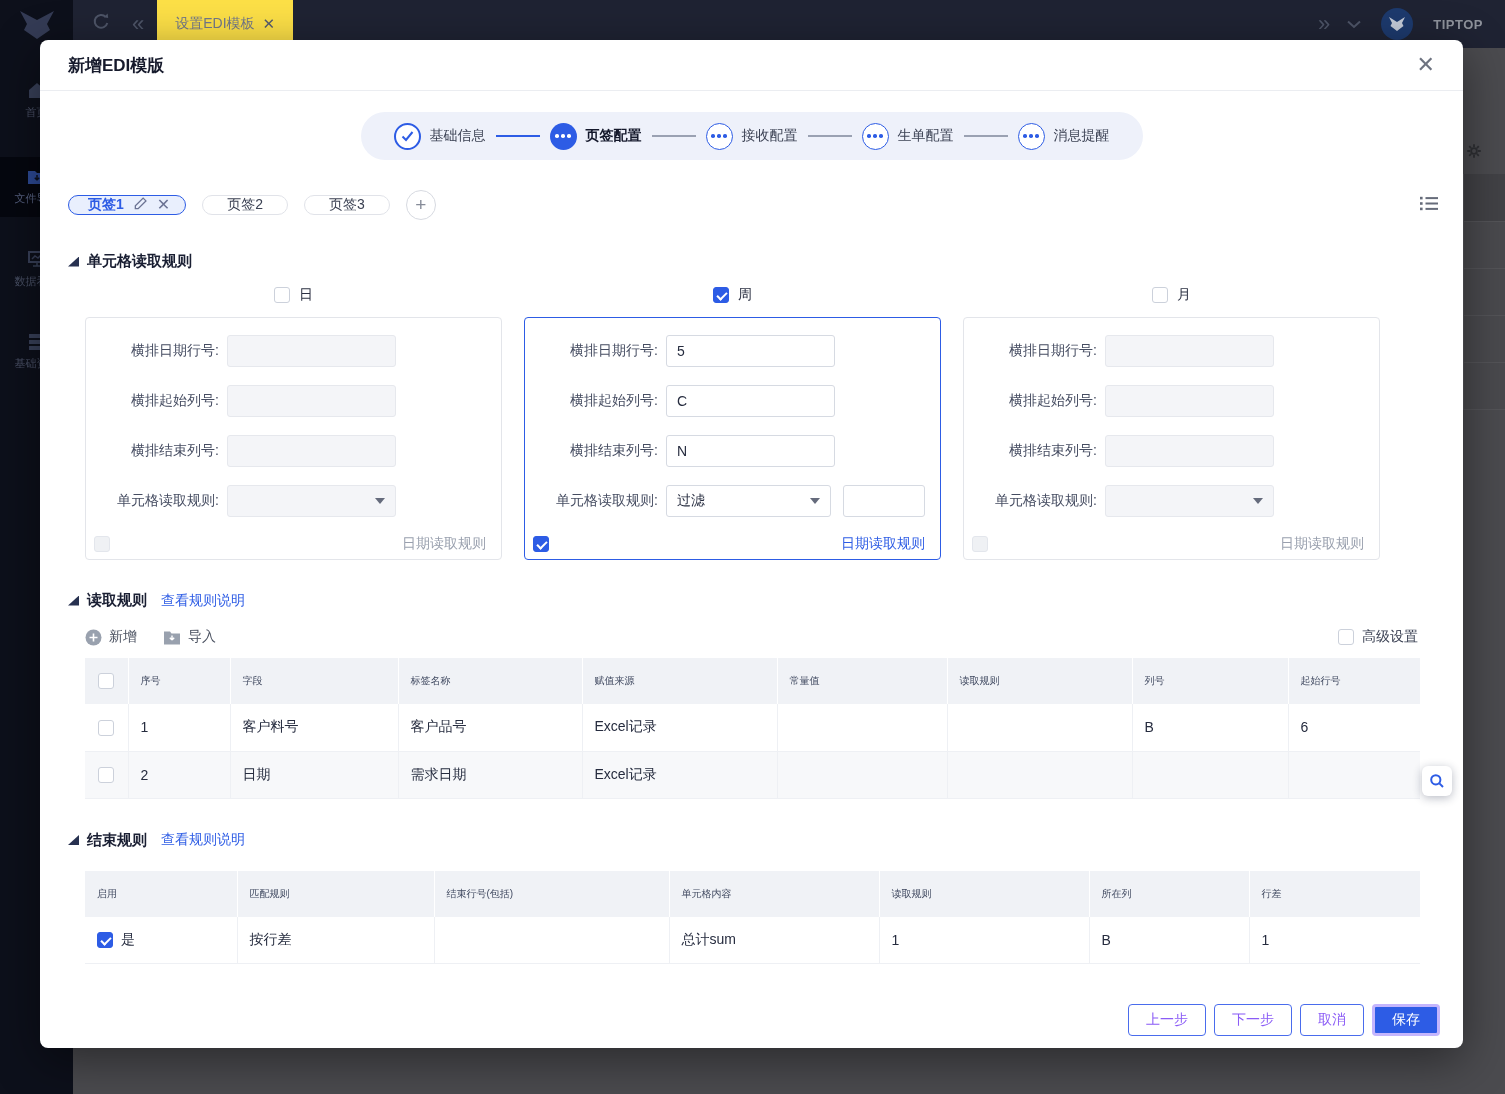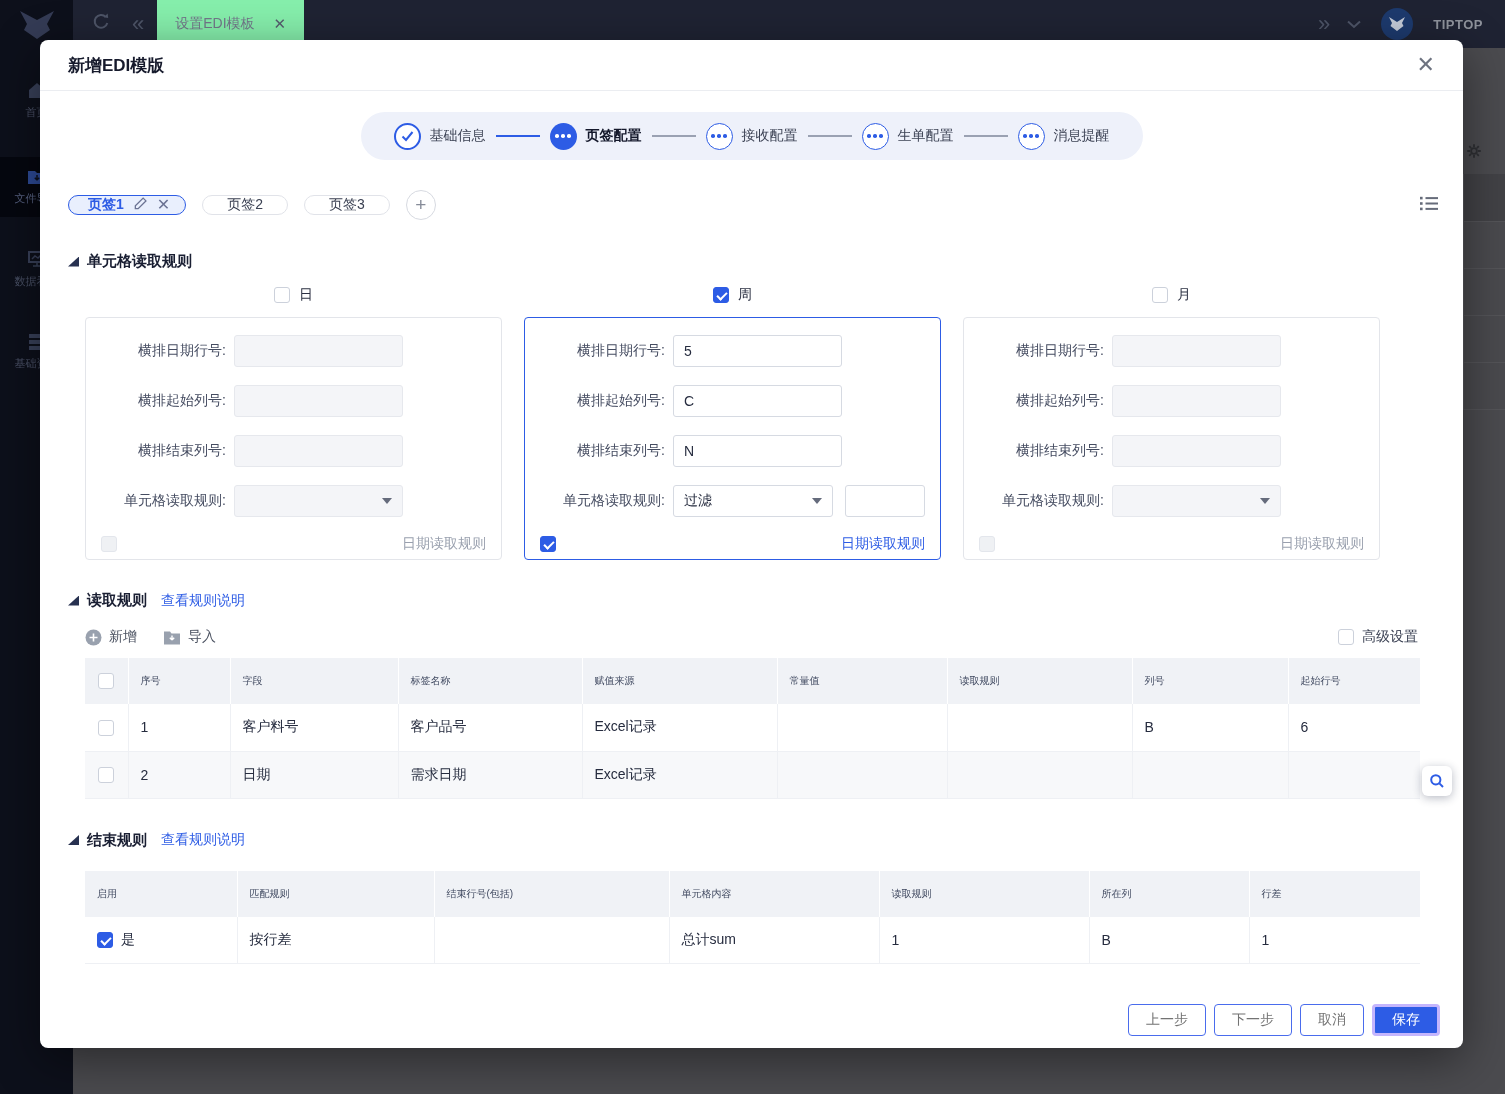--- a/index.html
+++ b/index.html
@@ -4,22 +4,22 @@
 <style>
   * { margin:0; padding:0; box-sizing:border-box; }
   body { width:1505px; height:1094px; overflow:hidden;
          font-family:"Liberation Sans","DejaVu Sans",sans-serif; }
   .screen { position:relative; width:1505px; height:1094px; background:#4b4b4f; overflow:hidden; }
 
   
   .topbar { position:absolute; left:73px; top:0; right:0; height:48px; background:#1f2333;
             display:flex; align-items:center; }
   .tb-chev { color:#4e5568; font-size:22px; line-height:1; letter-spacing:-3px; }
-  .doc-tab { margin-left:16px; height:48px; display:flex; align-items:center; gap:19px;
-             padding:0 18px; background:#86efac; color:#73788a; font-size:14px; }
+  .doc-tab { margin-left:16px; height:48px; display:flex; align-items:center; gap:8px;
+             padding:0 18px; background:#fde047; color:#73788a; font-size:14px; }
   .doc-tab .x { color:#565c6e; font-size:15px; }
   .tb-right { margin-left:auto; display:flex; align-items:center; gap:20px; padding-right:22px; }
   .brand-circle { width:32px; height:32px; border-radius:50%; background:#1d3a6e;
                   display:flex; align-items:center; justify-content:center; }
   .brand-name { color:#8f939c; font-size:13px; font-weight:bold; letter-spacing:.5px; }
 
   .sidebar { position:absolute; left:0; top:0; bottom:0; width:73px; background:#0d101b; z-index:1; }
   .sb-logo { height:48px; display:flex; align-items:center; justify-content:center; }
   .sb-item { display:flex; flex-direction:column; align-items:center; gap:6px;
              padding:11px 0; margin-top:22px; color:#4a5166; font-size:11px; }
@@ -75,21 +75,21 @@
   .cb.checked::after { content:""; position:absolute; left:3px; top:4px; width:8px; height:4px;
         border-left:2px solid #fff; border-bottom:2px solid #fff; transform:rotate(-45deg); }
   .cb.dis { background:#eff1f4; border-color:#e3e6ec; }
 
   .panel-checks { display:flex; gap:22px; padding-left:45px; margin-top:15px; }
   .pc { width:417px; display:flex; justify-content:center; align-items:center; gap:9px;
         font-size:14px; color:#2b3042; }
 
   .panels { display:flex; gap:22px; padding-left:45px; margin-top:13px; }
   .panel { width:417px; height:243px; border:1px solid #e3e5ea; border-radius:4px;
-           padding:17px 15px 0 15px; }
+           padding:17px 15px 0 8px; }
   .panel.active { border-color:#2d5ce5; }
   .prow { display:flex; align-items:center; margin-bottom:18px; }
   .plabel { width:125px; text-align:right; margin-right:8px; font-size:14px; color:#454c61; flex:none; }
   .pinput { width:169px; height:32px; border:1px solid #d6dae2; border-radius:3px; background:#fff;
             display:flex; align-items:center; padding:0 10px; font-size:14px; color:#262c3f; }
   .pinput.dis { background:#f4f5f8; border-color:#e6e8ed; }
   .caret { margin-left:auto; width:0; height:0; border-left:5px solid transparent;
            border-right:5px solid transparent; border-top:6px solid #656b7c; }
   .pinput.extra { width:84px; margin-left:12px; }
   .drule { display:flex; justify-content:space-between; align-items:center; gap:8px; margin-top:11px;
@@ -113,21 +113,21 @@
   .cbcell { text-align:center; padding:0; }
   .en-cell { display:flex; align-items:center; gap:8px; }
 
   .search-fab { position:absolute; left:1382px; top:726px; width:30px; height:30px; background:#fff;
                 border-radius:6px; box-shadow:0 2px 10px rgba(20,30,60,.3); display:flex;
                 align-items:center; justify-content:center; }
 
   .m-footer { display:flex; justify-content:flex-end; gap:8px; margin:40px 23px 0 0; }
   .btn { height:32px; padding:0 17px; border-radius:4px; font-size:14px; display:flex;
          align-items:center; cursor:pointer; }
-  .btn.outline { border:1px solid #4a6ced; color:#737373; background:#fff; }
+  .btn.outline { border:1px solid #4a6ced; color:#8b5cf6; background:#fff; }
   .btn.primary { background:#2d5ce5; color:#fff; border:3px solid #c4b5fd; }
 
   .mt32 { margin-top:32px; } .mt31 { margin-top:31px; }
 </style>
 </head>
 <body>
 
 <div class="screen">
 
   <div class="topbar">

